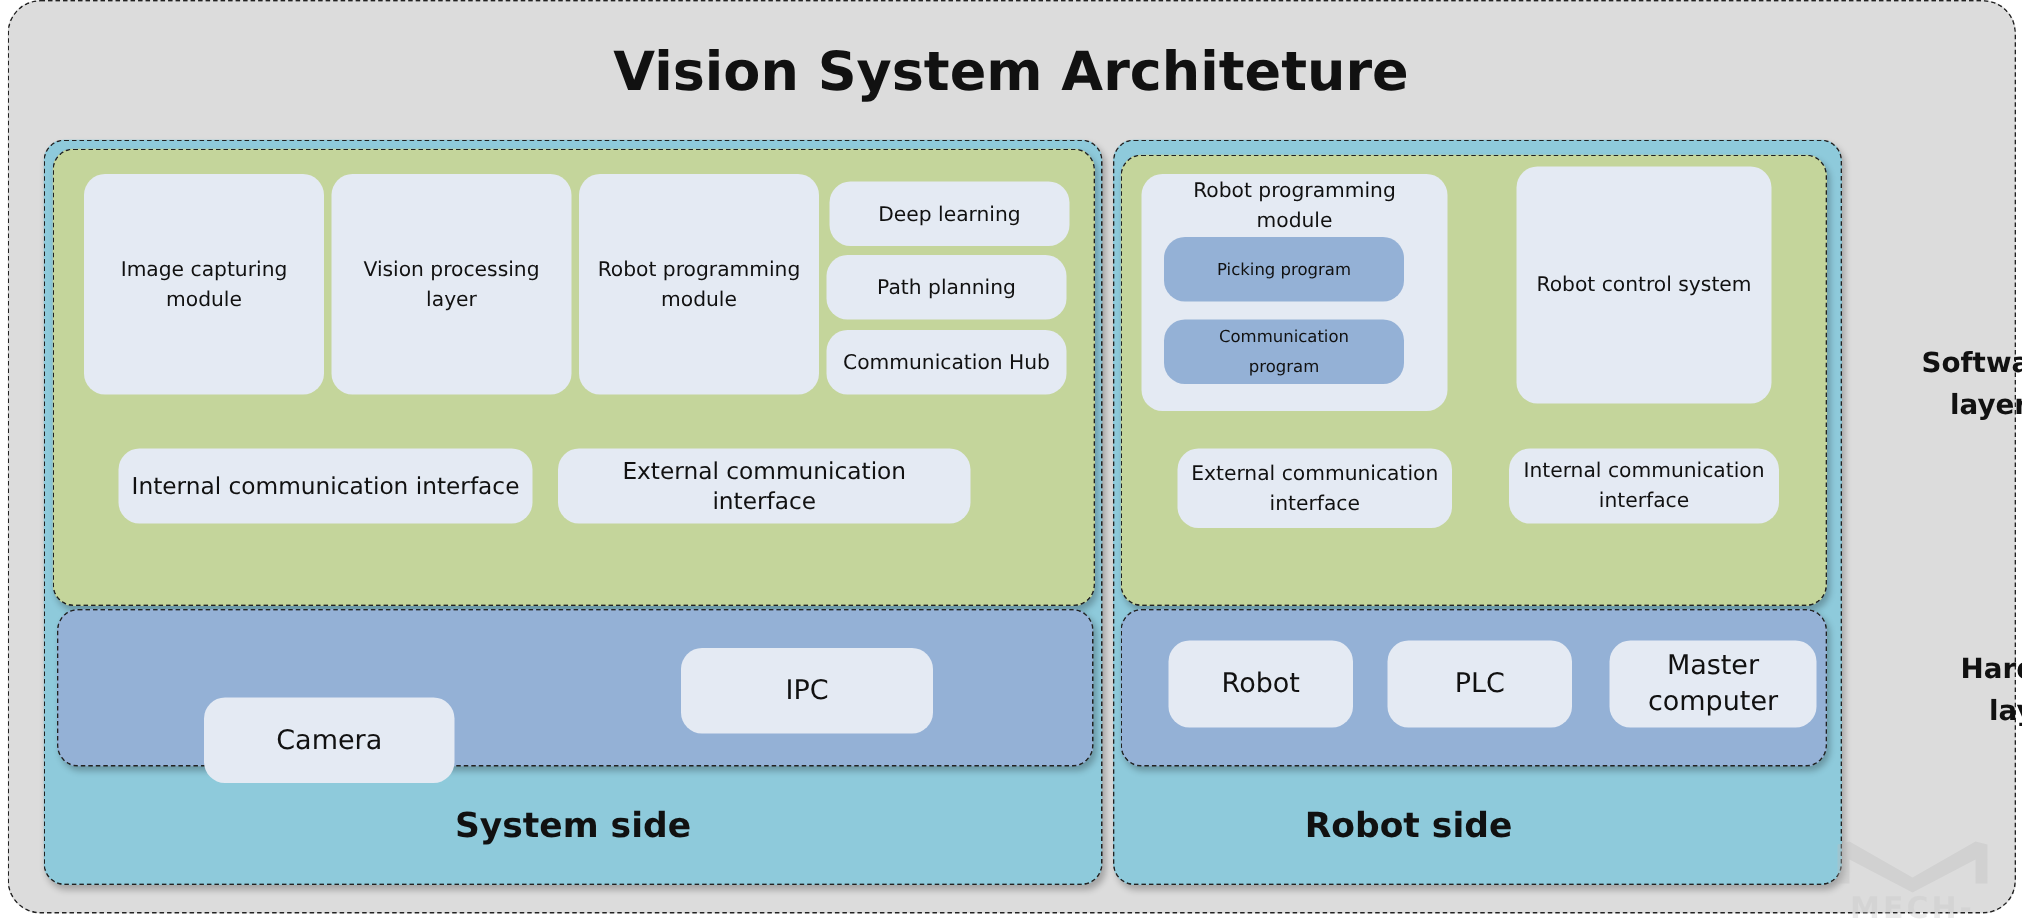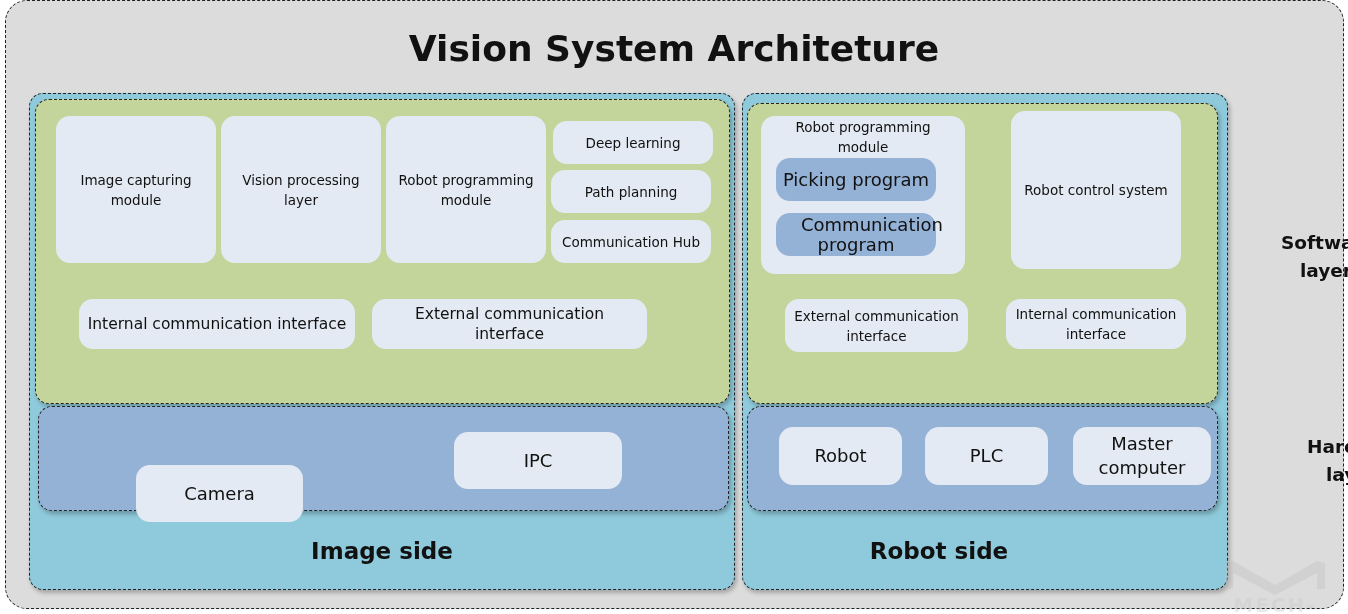--- a/index.html
+++ b/index.html
@@ -33,21 +33,21 @@
   .box {
     background: #e4eaf3; border-radius: 14px;
     display: flex; align-items: center; justify-content: center; text-align: center;
     font-size: 13.5px; line-height: 20px; color: #111; padding: 0 6px;
   }
   .box.big { font-size: 18px; line-height: 24px; }
   .box.med { font-size: 15.5px; }
   .sub {
     background: #94b1d6; border-radius: 14px;
     display: flex; align-items: center; justify-content: center; text-align: center;
-    font-size: 18px; line-height: 20px; color: #111;
+    font-size: 11px; line-height: 20px; color: #111;
   }
   .label {
     text-align: center; font-weight: bold; color: #111;
   }
   .side-title { font-size: 23px; }
   .layer-label { font-size: 18.5px; line-height: 28px; width: 110px; margin-left: 37px; }
   .watermark {
     left: 1205px; top: 555px; width: 140px; height: 58px; opacity: 0.35;
   }
 </style>
@@ -74,21 +74,21 @@
 <div class="abs box" style="left:551px; top:170px; width:160px; height:43px;">Path planning</div>
 <div class="abs box" style="left:551px; top:220px; width:160px; height:43px;">Communication Hub</div>
 
 <div class="abs box med" style="left:79px; top:299px; width:276px; height:50px;">Internal communication interface</div>
 <div class="abs box med" style="left:372px; top:299px; width:275px; height:50px;">External communication interface</div>
 
 <div class="abs hw" style="left:38px; top:406px; width:691px; height:105px;"></div>
 <div class="abs box big" style="left:136px; top:434px; width:167px; height:57px;margin-top:31px;">Camera</div>
 <div class="abs box big" style="left:454px; top:432px; width:168px; height:57px;">IPC</div>
 
-<div class="abs label side-title" style="left:29px; top:538px; width:706px;">Image side</div>
+<div class="abs label side-title" style="left:29px; top:538px; width:706px;">System side</div>
 
 <div class="abs side" style="left:742px; top:93px; width:486px; height:497px;"></div>
 <div class="abs sw" style="left:747px; top:103px; width:471px; height:301px;"></div>
 
 <div class="abs box" style="left:761px; top:116px; width:204px; height:158px; align-items:flex-start; padding-top:1px;">
     <span style="width:140px;">Robot programming module</span>
   </div>
 <div class="abs sub" style="left:776px; top:158px; width:160px; height:43px;">Picking program</div>
 <div class="abs sub" style="left:776px; top:213px; width:160px; height:43px;">
     <span style="width:110px;">Communication program</span>

